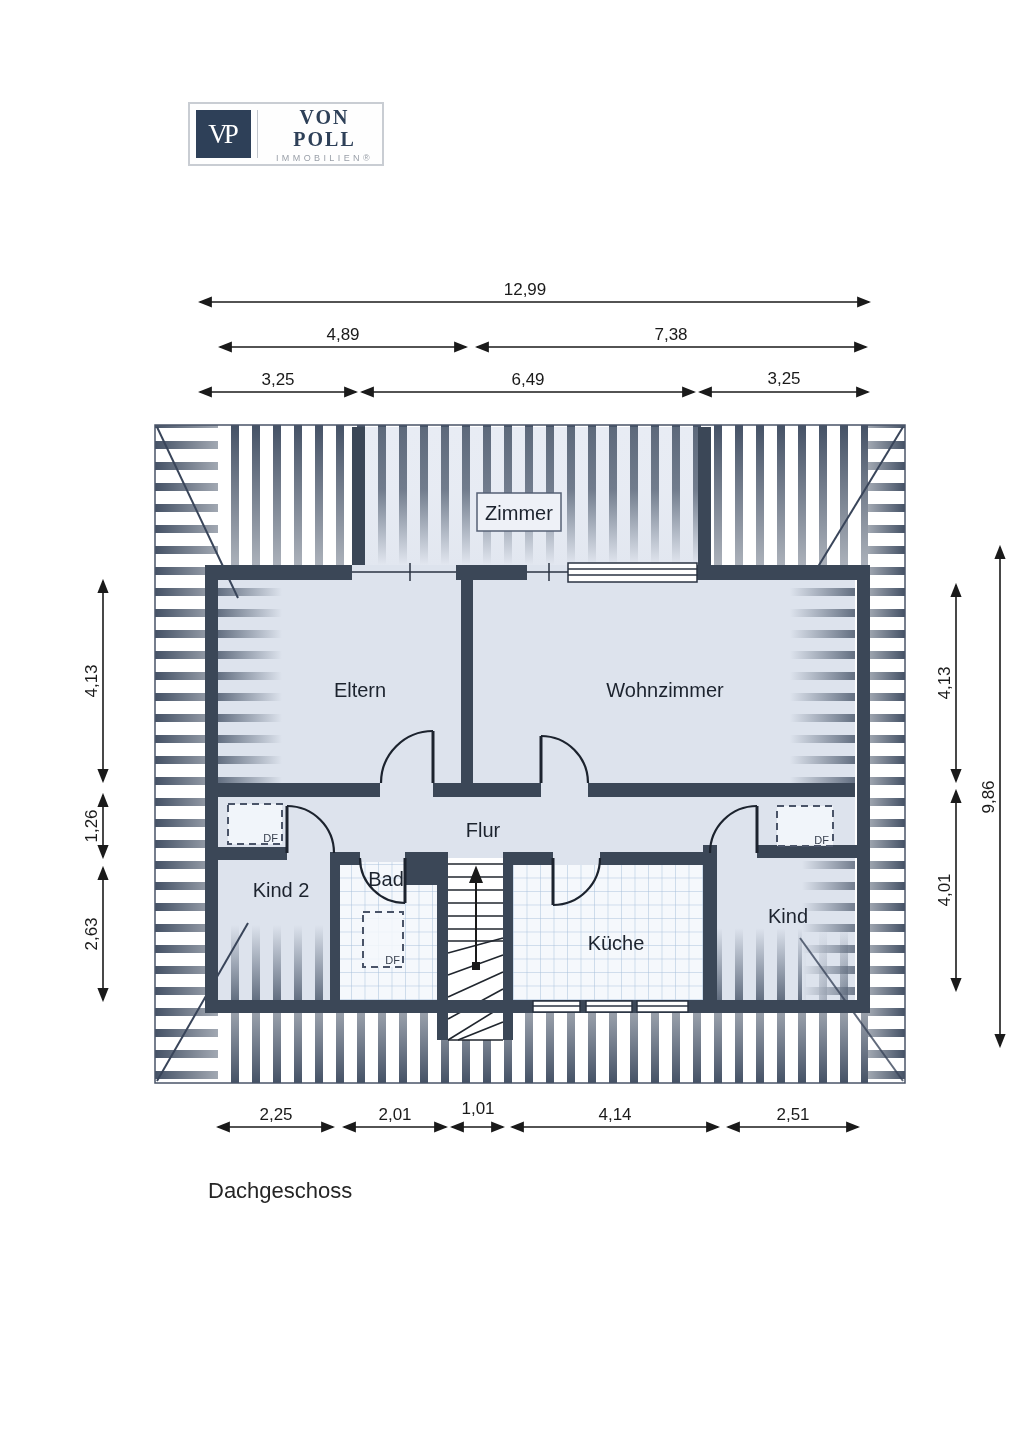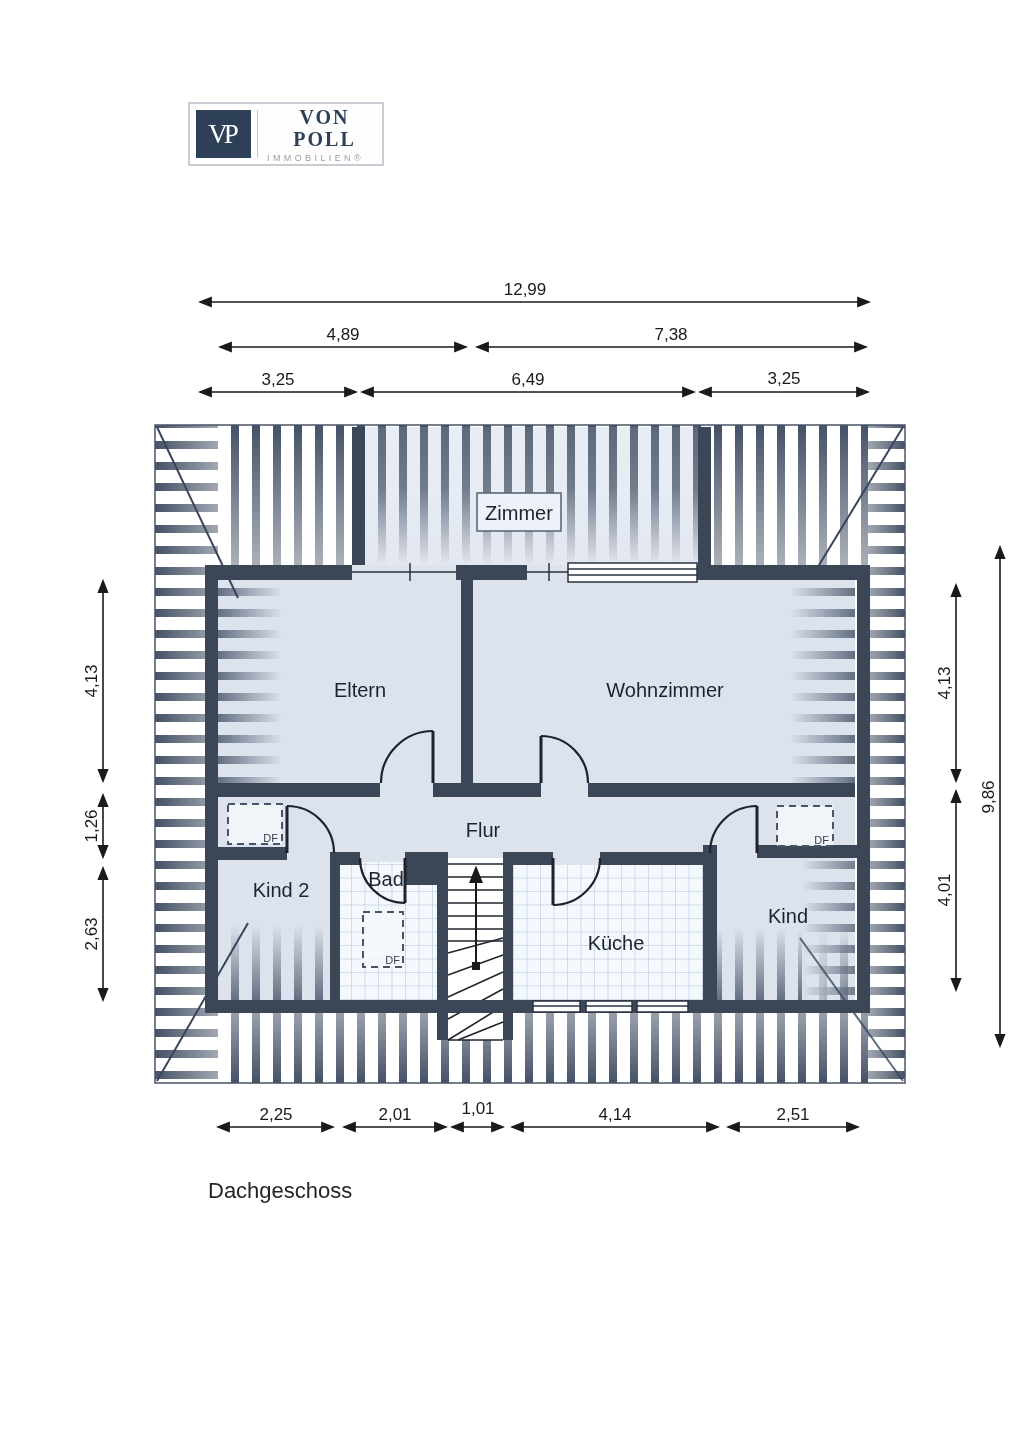--- a/index.html
+++ b/index.html
@@ -8,21 +8,21 @@
   
   .logo{position:absolute;left:188px;top:102px;width:196px;height:64px;background:#fefefe;
         border:2px solid #c9cdd3;box-sizing:border-box;display:flex;align-items:center;}
   .vp-box{width:57px;height:48px;margin-left:6px;background:var(--brand-navy,#2e4058);
           color:#fff;display:flex;align-items:center;justify-content:center;
           font-family:"Liberation Serif",serif;font-size:27px;letter-spacing:-4px;padding-right:4px;box-sizing:border-box;}
   .logo-divider{width:1px;height:48px;background:#c2c6cc;margin-left:6px;}
   .logo-text{margin-left:9px;display:flex;flex-direction:column;}
   .logo-name{font-family:"Liberation Serif",serif;font-weight:bold;font-size:20px;
              letter-spacing:2px;color:var(--brand-navy,#2e4058);line-height:22px;text-align:center;}
-  .logo-sub{font-size:9px;letter-spacing:3.4px;color:var(--brand-gray,#999fa8);margin-top:3px;}
+  .logo-sub{font-size:9px;letter-spacing:3.4px;color:var(--brand-gray,#999fa8);margin-top:3px;text-align:center;}
   
   .floor-title{position:absolute;left:208px;top:1178px;font-size:22px;color:#252525;}
   
   svg{position:absolute;left:0;top:0;}
   .f-wall{fill:var(--wall,#3b4757);}
   .f-stripe{fill:var(--stripe,#455266);}
   .f-room{fill:var(--room-fill,#dde3ed);}
   .f-ink{fill:var(--ink,#1a1a1a);}
   .s-outline{stroke:#4a5468;stroke-width:1.5;fill:none;}
   .s-hip{stroke:#39455a;stroke-width:2;fill:none;}

